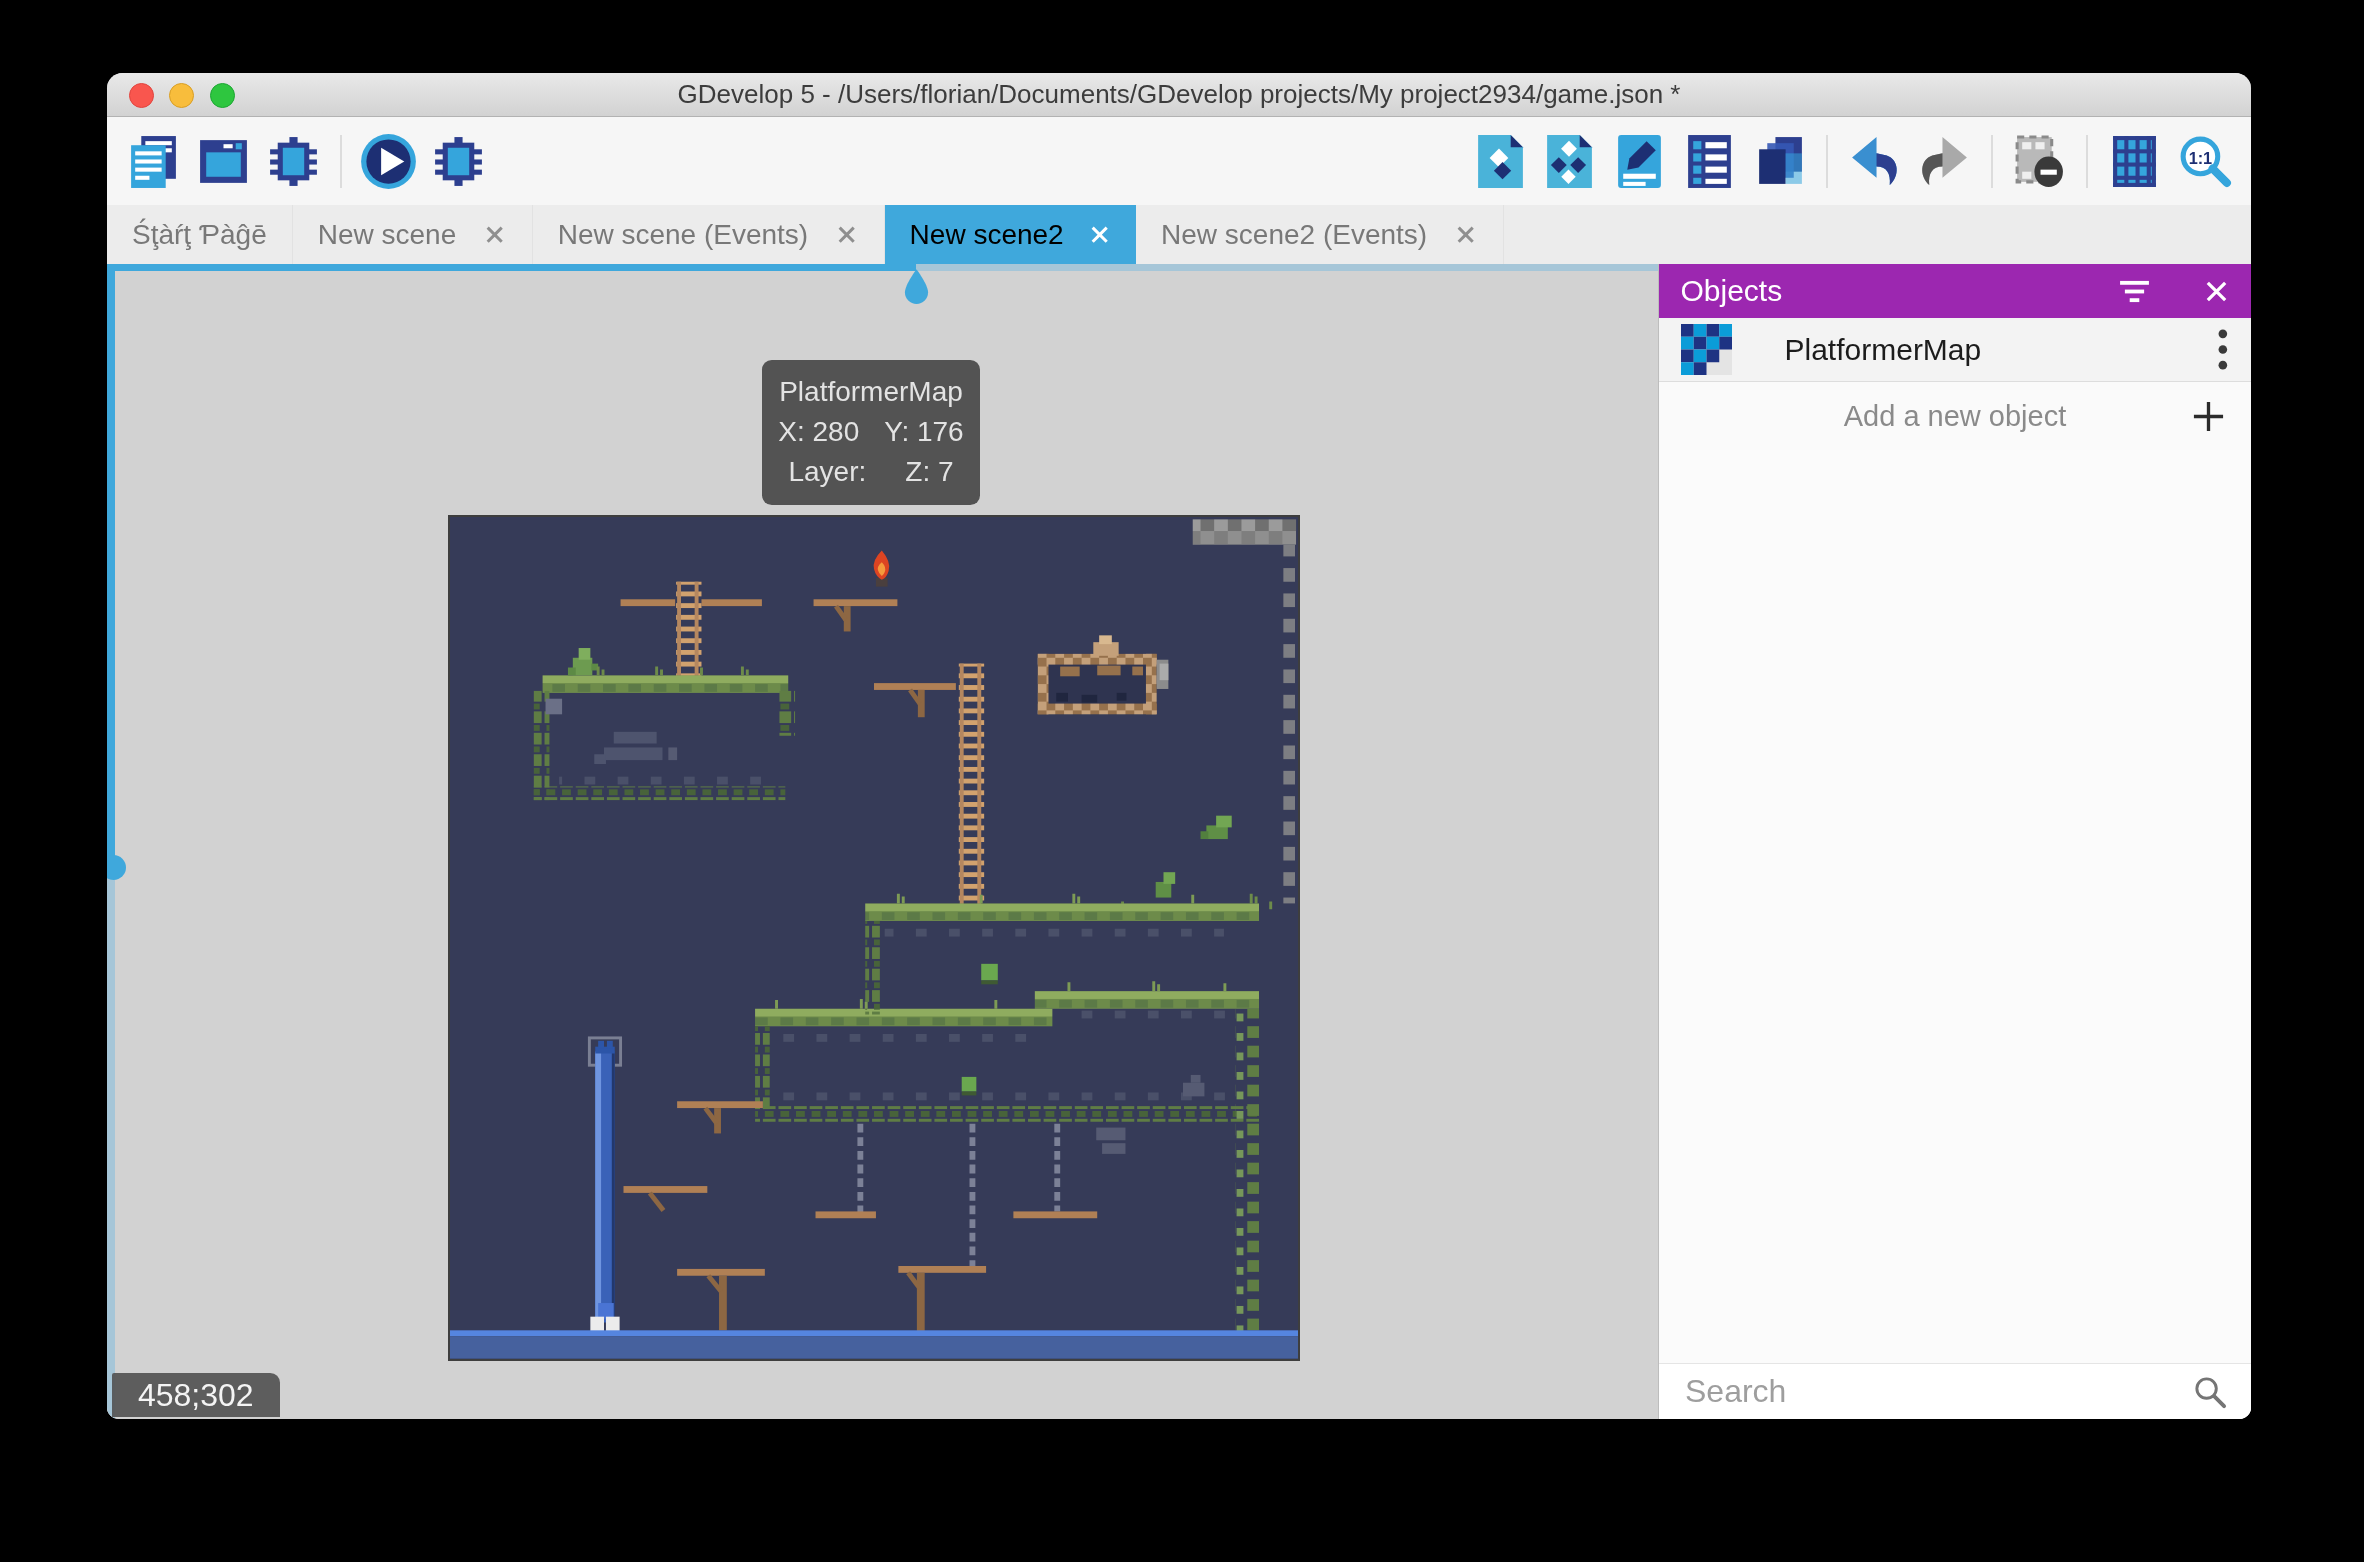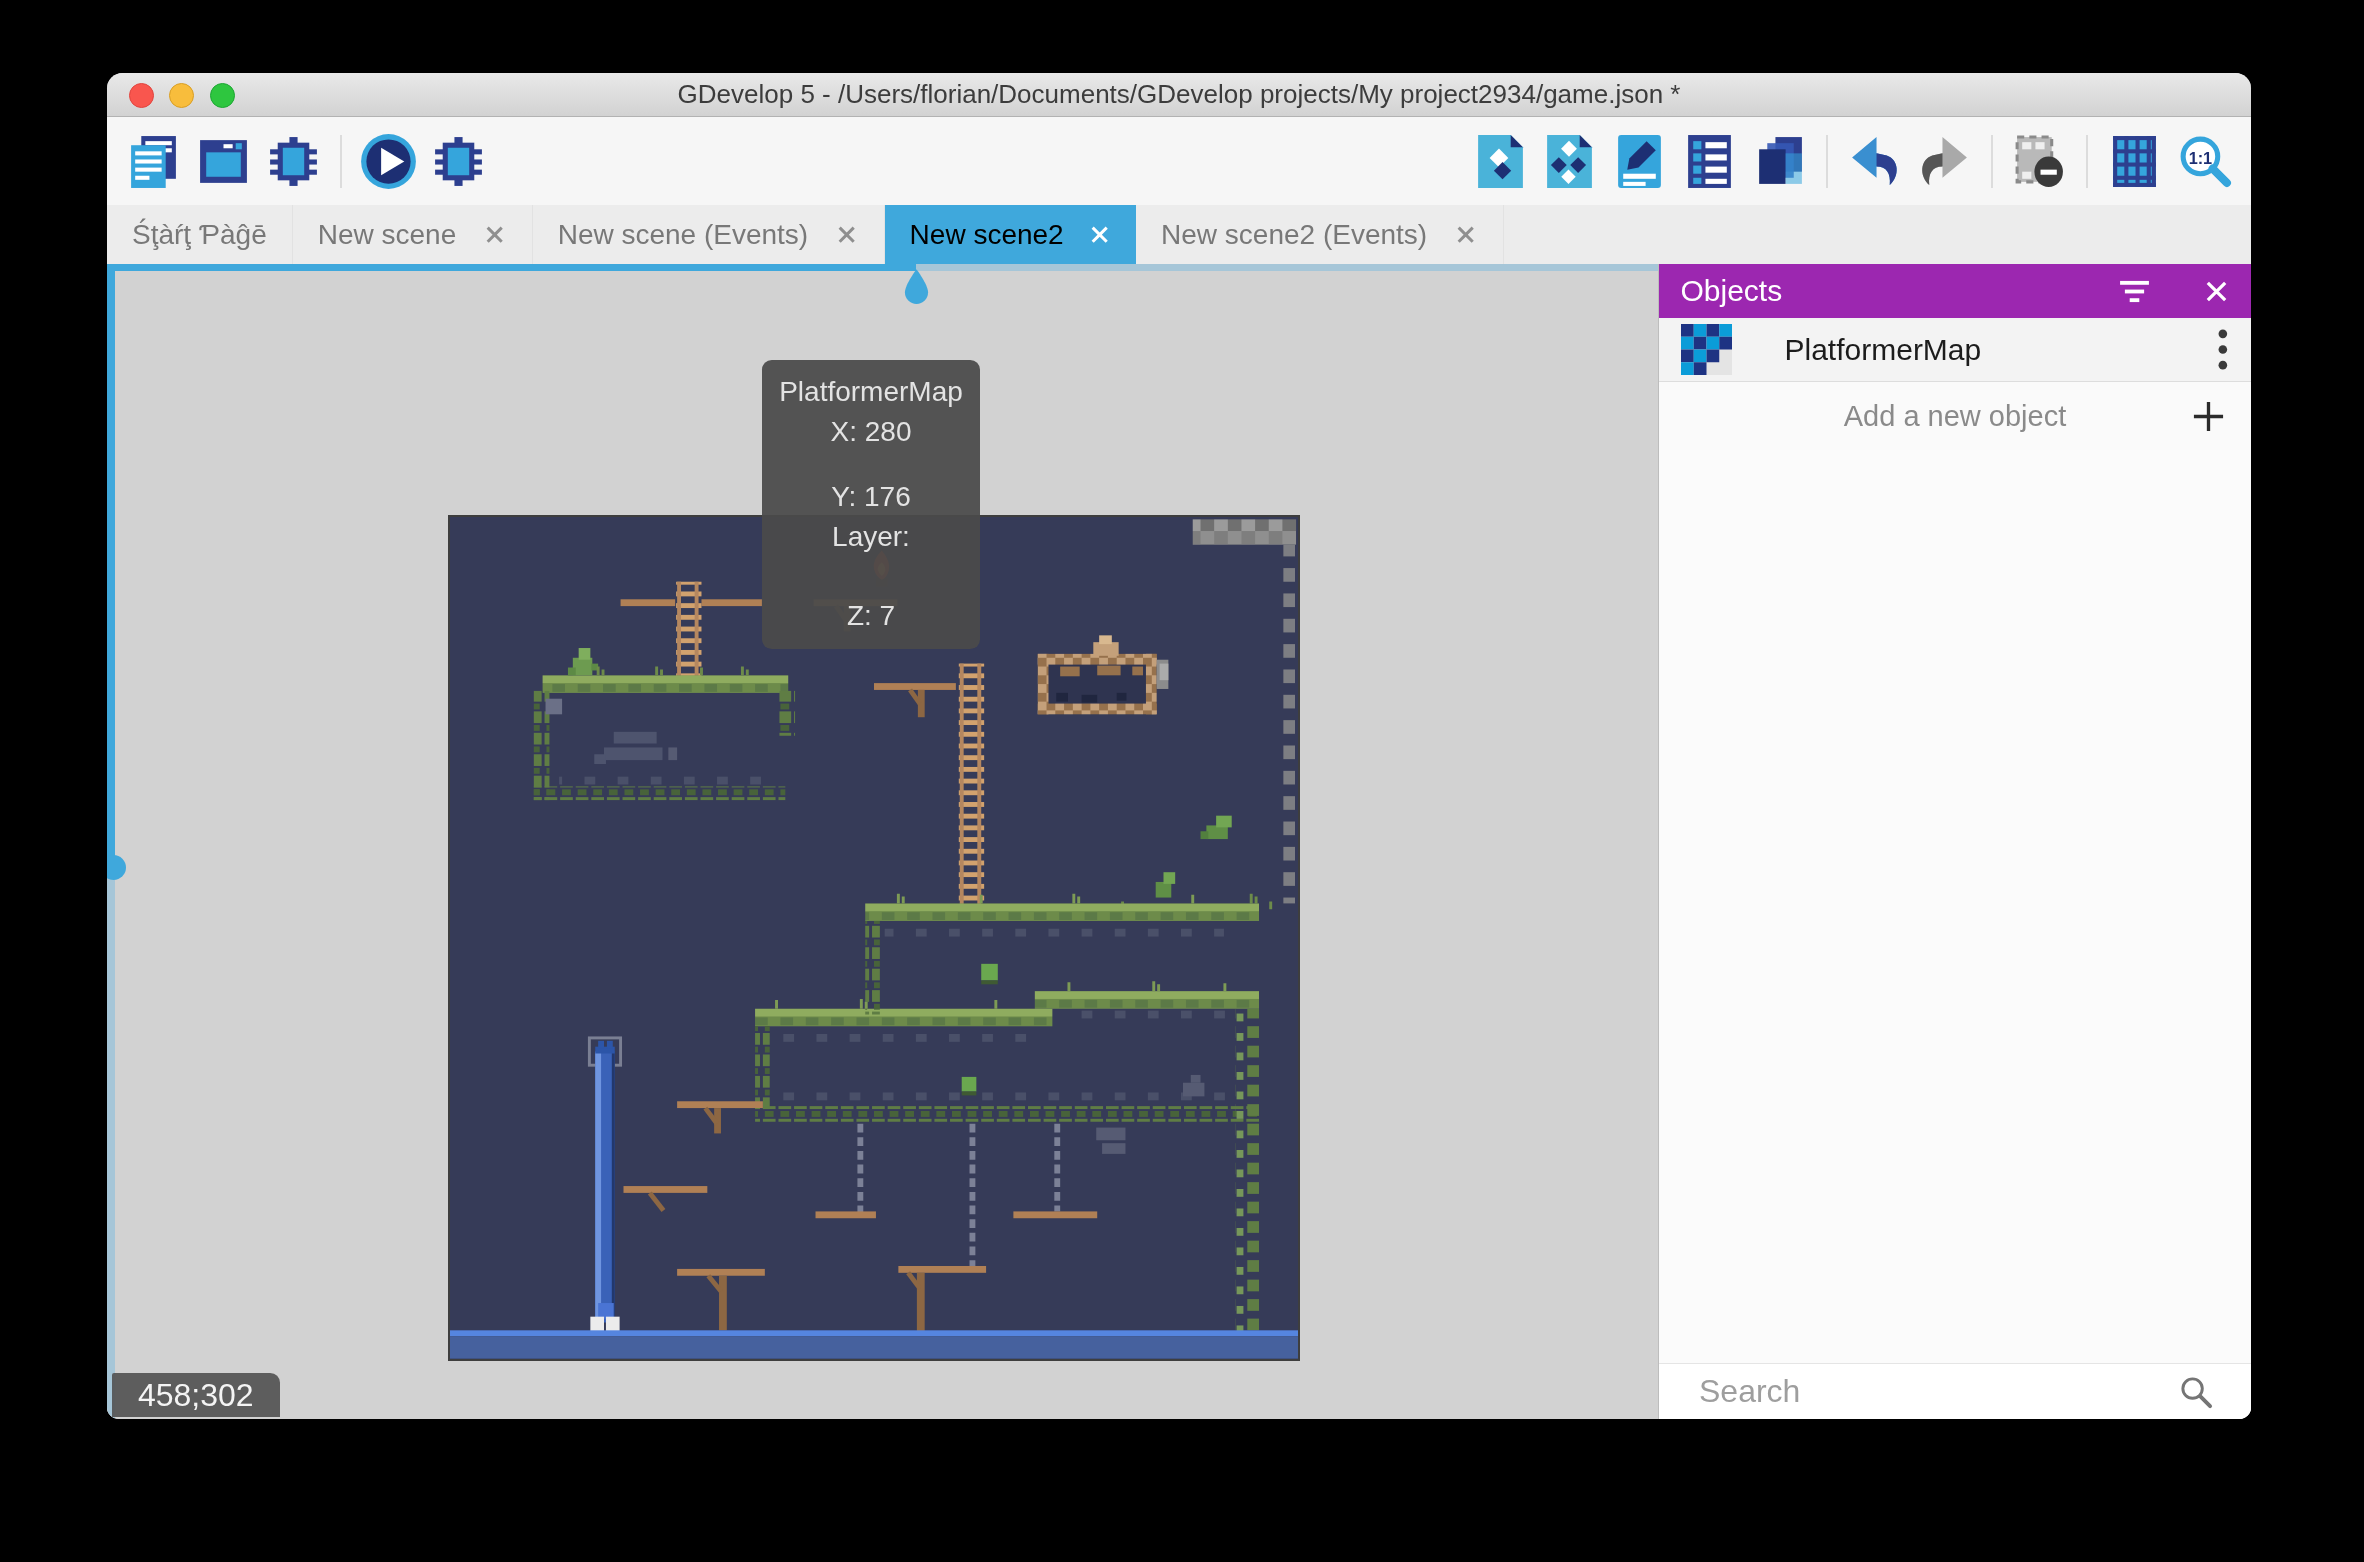--- a/index.html
+++ b/index.html
@@ -35,37 +35,37 @@
   .canvas{position:relative;flex:1;background:#d2d2d2;overflow:hidden;}
   .map{position:absolute;left:341px;top:251px;width:852px;height:846px;background:#363b58;border:2px solid #3e3e3e;}
   .sel-top-solid{position:absolute;left:0;top:0;width:809px;height:6.8px;background:#3fa8dc;}
   .sel-top-light{position:absolute;left:809px;top:0;right:0;height:6.8px;background:#a6c6d8;}
   .sel-left-solid{position:absolute;left:0;top:0;width:7.8px;height:605px;background:#3fa8dc;}
   .sel-left-light{position:absolute;left:0;top:605px;width:7.8px;bottom:0;background:#a6c6d8;}
   .sel-handle-circle{position:absolute;left:-5.9px;top:591px;width:25px;height:25px;border-radius:50%;background:#3fa8dc;}
   .sel-handle-drop{position:absolute;left:796px;top:4.9px;width:27px;height:37px;}
   .tooltip{position:absolute;left:655px;top:96px;width:218px;background:rgba(74,74,74,.94);
     border-radius:9.8px;color:#e3e3e3;font-size:28px;line-height:40px;text-align:center;padding:11.7px 0 13.7px 0;}
-  .tooltip .row{display:flex;justify-content:center;gap:25px;flex-direction:column;}
+  .tooltip .row{display:flex;justify-content:center;gap:25px;}
   .tooltip .row.layer{gap:39px;}
   .coord-badge{position:absolute;left:4.9px;bottom:2px;min-width:129px;height:44px;background:rgba(84,84,84,.93);
     color:#f4f4f4;font-size:32px;display:flex;align-items:center;justify-content:center;border-radius:2px 9.8px 0 0;padding:0 26px;}
   
   .panel{width:593px;flex:none;background:#fbfbfb;border-left:1px solid #bdbdbd;display:flex;flex-direction:column;}
   .phead{height:54px;flex:none;background:#9c27b0;color:#fff;display:flex;align-items:center;padding:0 21.5px;font-size:30px;font-weight:500;gap:19px;}
   .phead .pspace{flex:1;}
   .phicon{display:flex;align-items:center;justify-content:center;margin-left:33px;}
   .orow{height:64px;flex:none;background:#f3f3f3;border-bottom:1px solid #ddd;display:flex;align-items:center;padding:0 21.5px;}
   .thumb{width:51px;height:51px;margin-right:53px;flex:none;}
   .oname{font-size:30px;color:#1c1c1c;flex:1;}
   .arow{height:68px;flex:none;display:flex;align-items:center;position:relative;background:#fafafa;}
   .alabel{flex:1;text-align:center;color:#8a8a8a;font-size:29px;}
   .plusbtn{position:absolute;right:25px;top:16.6px;}
   .pfill{flex:1;background:#fbfbfb;}
-  .searchrow{height:56px;flex:none;background:#fff;border-top:1px solid #e5e5e5;display:flex;align-items:center;padding:0 38px;}
+  .searchrow{height:56px;flex:none;background:#fff;border-top:1px solid #e5e5e5;display:flex;align-items:center;padding:0 24px;}
   .searchrow input{flex:1;border:none;outline:none;background:transparent;font-size:32px;color:#444;}
   .searchrow input::placeholder{color:#9e9e9e;}
 </style>
 </head>
 <body>
 
 <div class="window">
 
   <div class="titlebar">
     <div class="lights">

